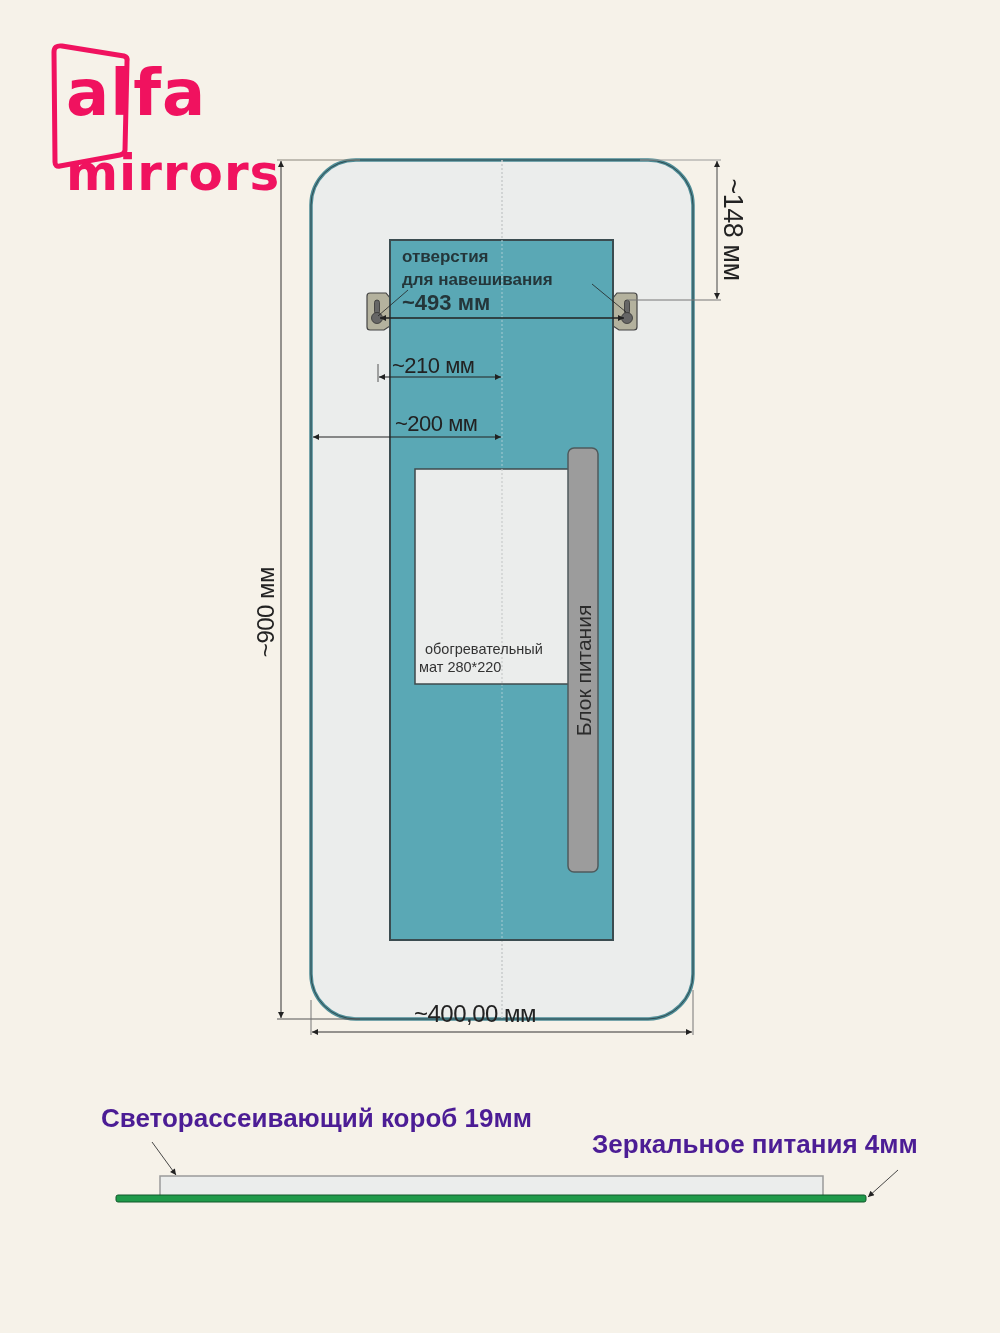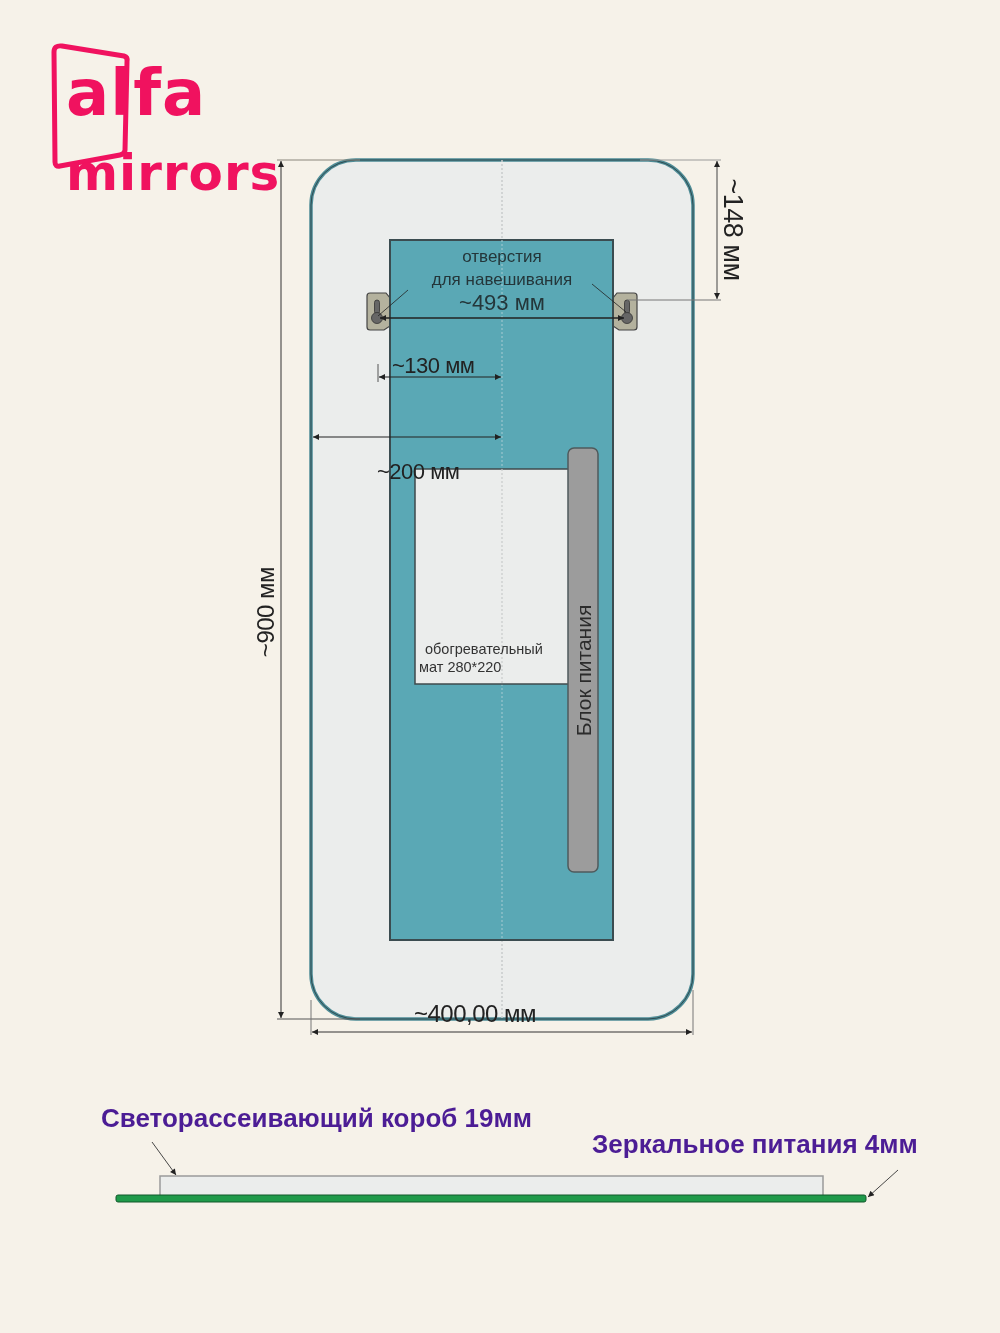--- a/index.html
+++ b/index.html
@@ -11,22 +11,22 @@
     }
     svg.drawing { position: absolute; left: 0; top: 0; }
     .logo-text {
       position: absolute; color: #f0125f; font-weight: bold;
       font-family: "DejaVu Sans", "Liberation Sans", sans-serif;
       letter-spacing: 1px; line-height: 1;
     }
     .logo-alfa { left: 66px; top: 61px; font-size: 64px; }
     .logo-mirrors { left: 66px; top: 116px; font-size: 50px; margin-top: 32px; }
     .hang-label {
-      position: absolute; left: 402px; width: 200px; text-align: center;
-      font-weight: normal; color: #24363a; line-height: 1;
+      position: absolute; left: 402px; width: 200px; text-align: left;
+      font-weight: bold; color: #24363a; line-height: 1;
     }
     .hl1 { top: 248px; font-size: 17px; }
     .hl2 { top: 271px; font-size: 17px; }
     .hl3 { top: 292px; font-size: 22px; }
     .dim-label { position: absolute; font-size: 22px; color: #222; line-height: 1; white-space: nowrap; letter-spacing: -0.5px; }
     .rot-cw { transform-origin: center; transform: rotate(90deg); }
     .rot-ccw { transform-origin: center; transform: rotate(-90deg); }
     .mat-label { position: absolute; left: 425px; width: 155px; text-align: left; font-size: 14.5px; color: #333; line-height: 18px; }
     .psu-label { position: absolute; font-size: 21px; color: #2c2c2c; white-space: nowrap; line-height: 1; }
     .bottom-label { position: absolute; font-size: 26px; font-weight: bold; color: #4c1d95; white-space: nowrap; line-height: 1; }
@@ -96,22 +96,22 @@
   <line x1="898" y1="1170" x2="868" y2="1197" stroke="#333" stroke-width="0.9" marker-end="url(#arr)"></line>
 </svg>
 
 <div class="logo-text logo-alfa">alfa</div>
 <div class="logo-text logo-mirrors">mirrors</div>
 
 <div class="hang-label hl1">отверстия</div>
 <div class="hang-label hl2">для навешивания</div>
 <div class="hang-label hl3">~493 мм</div>
 
-<div class="dim-label" style="left:392px; top:355px;">~130 мм</div>
-<div class="dim-label" style="left:377px; top:413px;margin-top:48px;">~200 мм</div>
+<div class="dim-label" style="left:392px; top:355px;">~210 мм</div>
+<div class="dim-label" style="left:395px; top:413px;">~200 мм</div>
 
 <div class="dim-label rot-cw" style="left:672px; top:216px; width:120px; text-align:center; font-size:27px;">~148 мм</div>
 
 <div class="dim-label rot-ccw" style="left:206px; top:600px; width:120px; text-align:center; font-size:24px;">~900 мм</div>
 
 <div class="dim-label" style="left:414px; top:1002px; font-size:24px;">~400,00 мм</div>
 
 <div class="mat-label" style="top:640px;">обогревательный</div>
 <div class="mat-label" style="top:658px; left:419px; width:150px;">мат 280*220</div>
 

